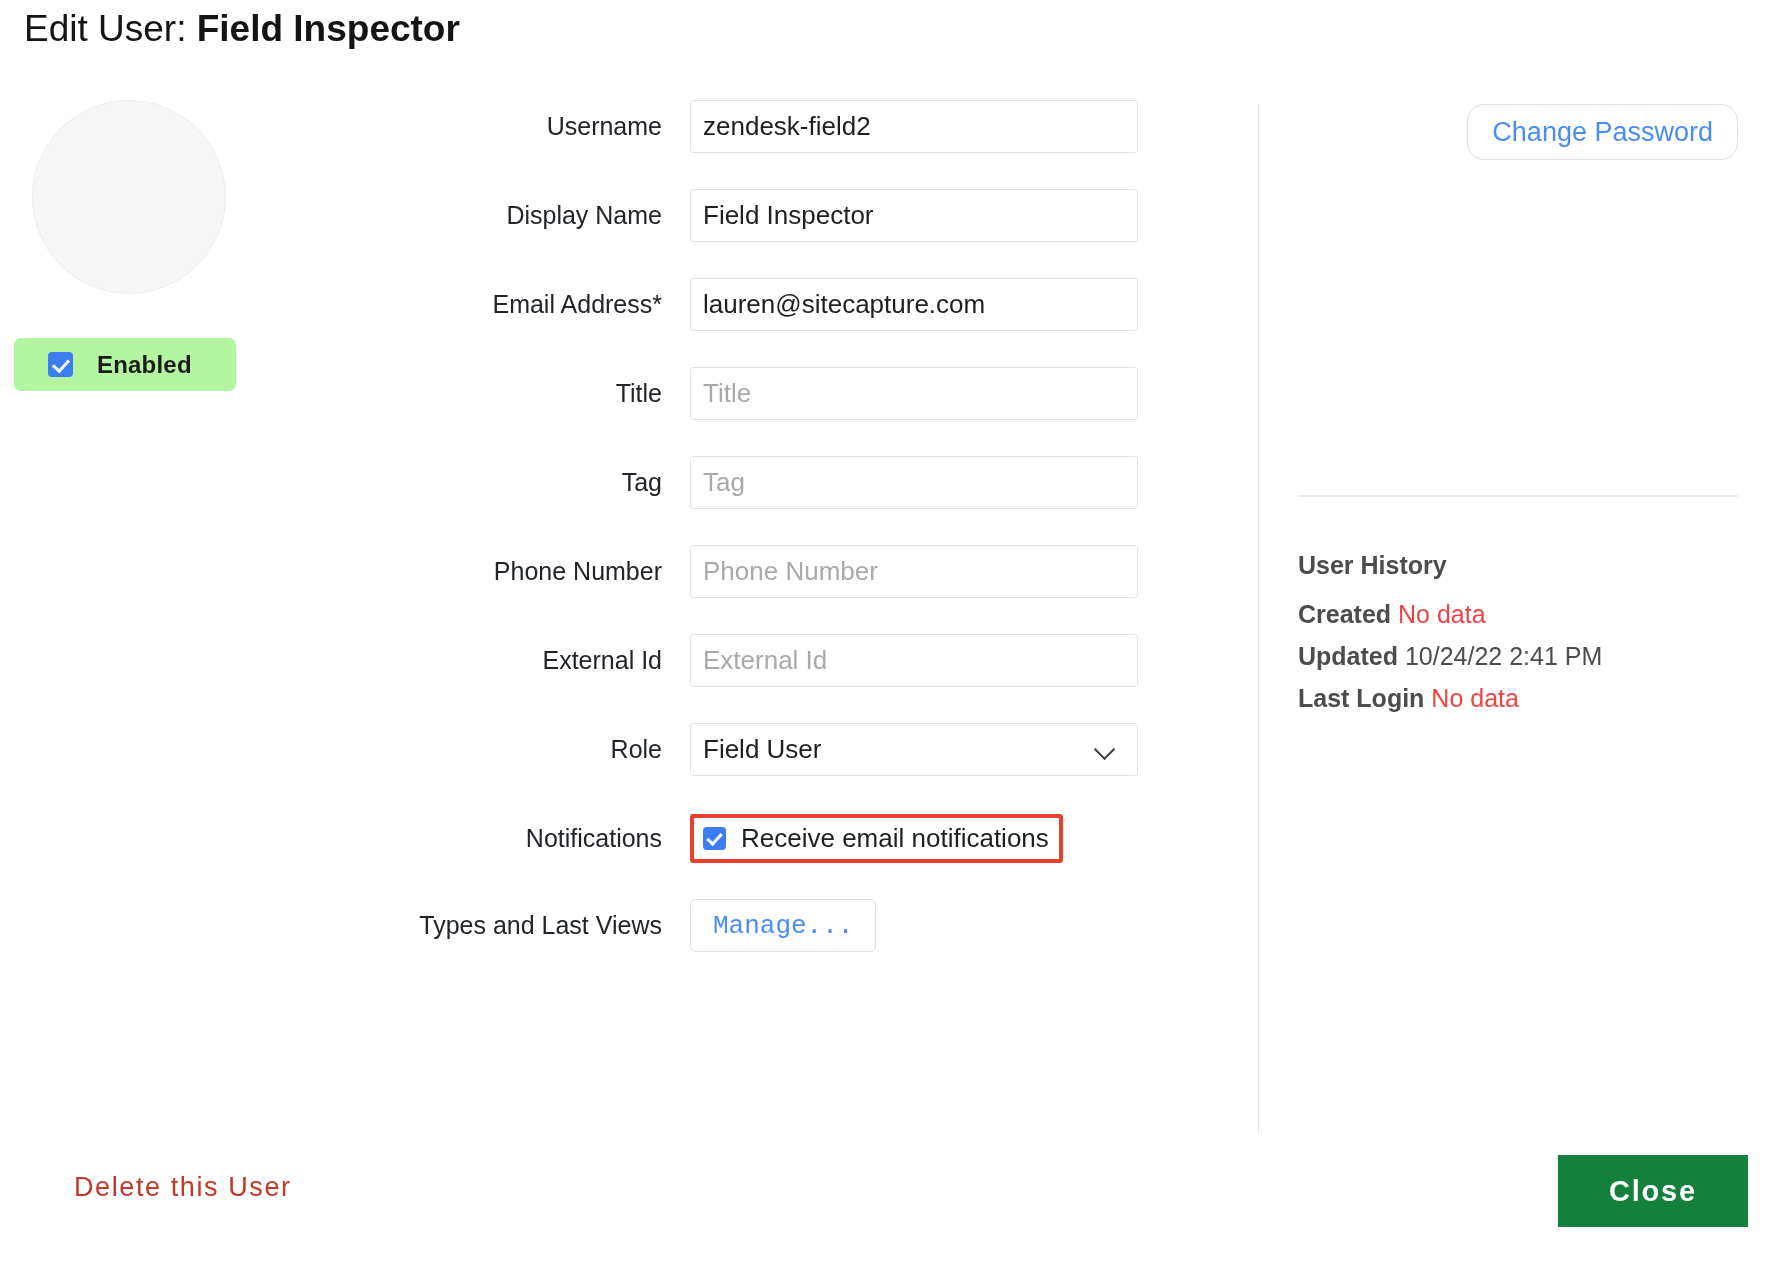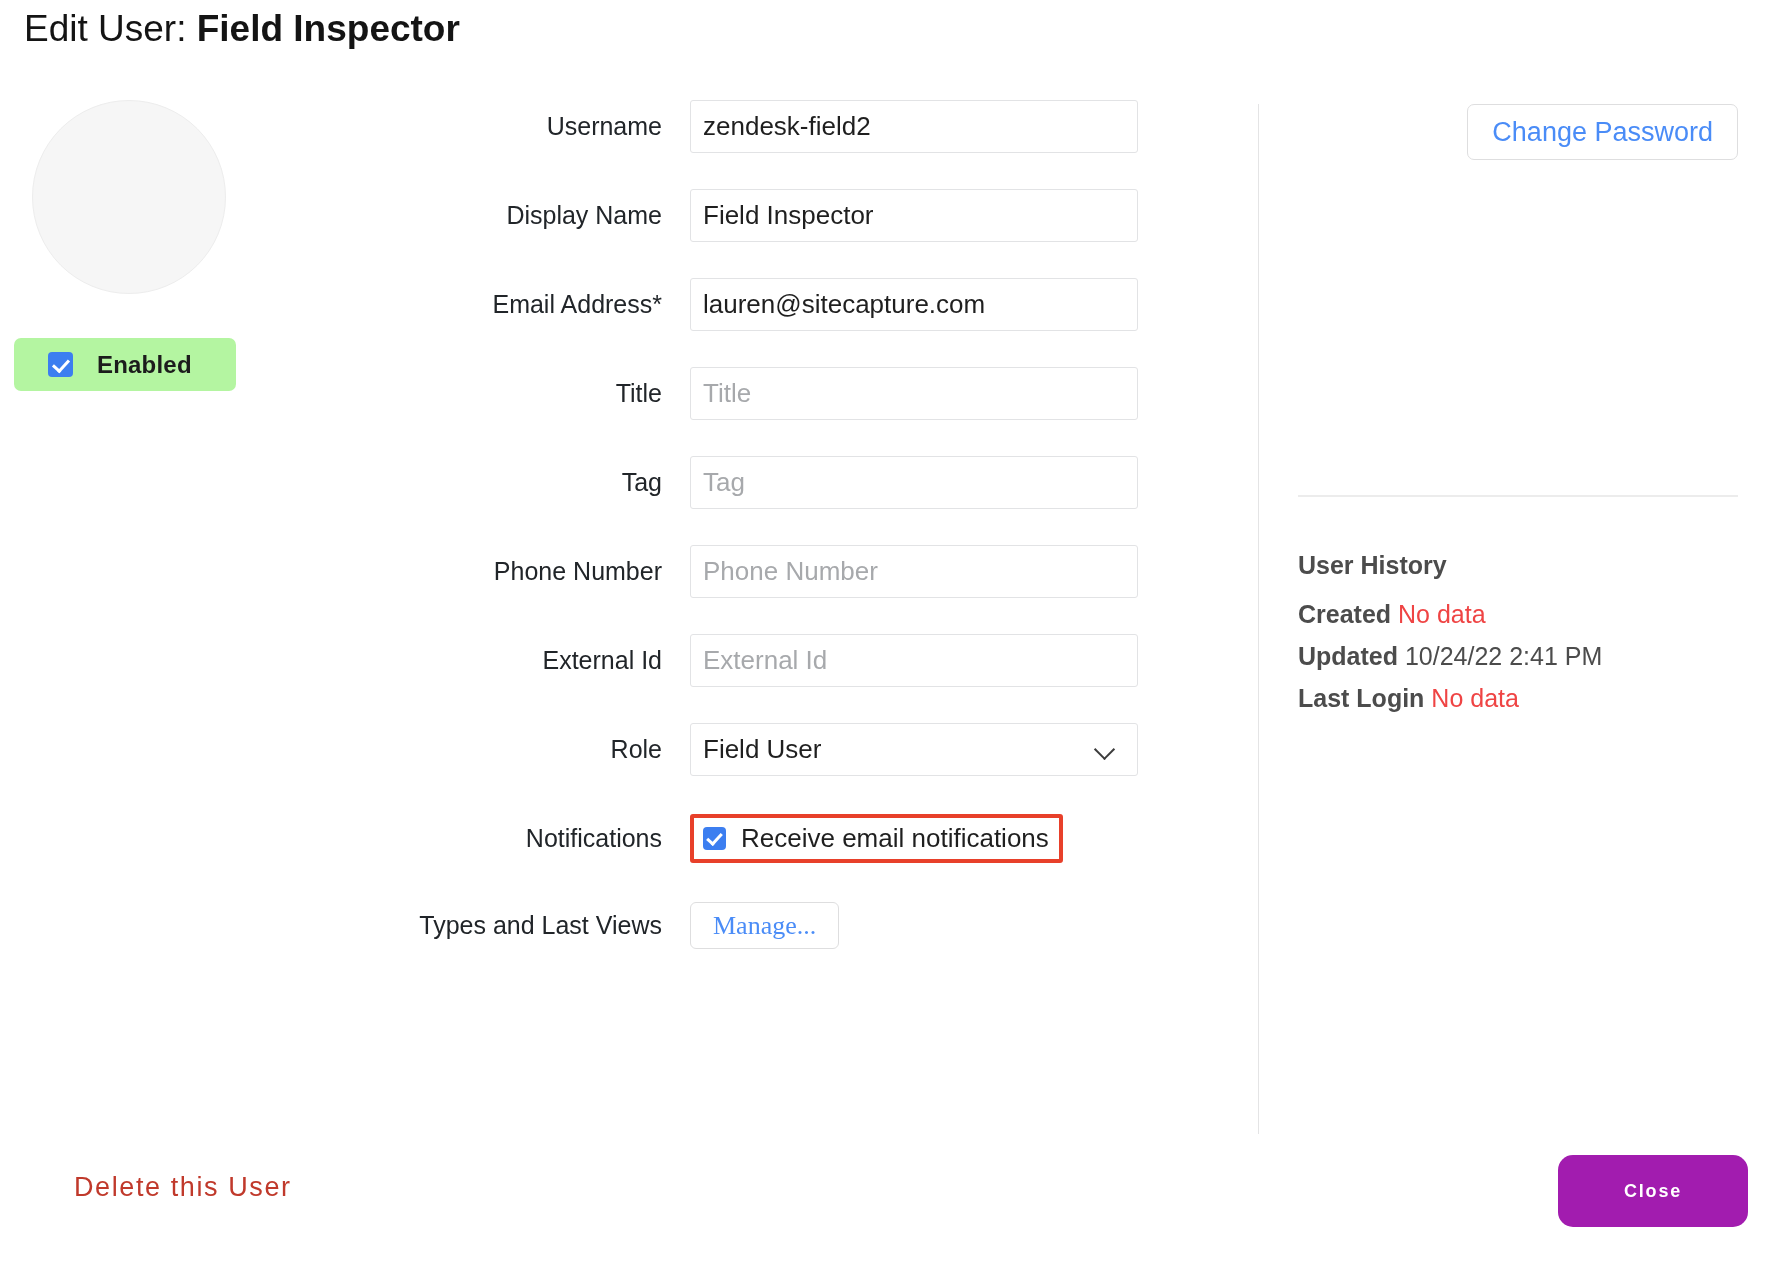--- a/index.html
+++ b/index.html
@@ -160,27 +160,27 @@
     font-size: 26px;
     color: #1f1f1f;
     white-space: nowrap;
   }
 
   
   .btn-light {
     display: inline-flex;
     align-items: center;
     justify-content: center;
-    height: 47px;
+    height: 53px;
     padding: 0 22px;
     border: 1px solid #dededf;
     border-radius: 6px;
     background: #fff;
     color: #4a8cf7;
-    font-family: Liberation Serif, serif;
+    font-family: Liberation Mono, monospace;
     font-size: 26px;
     cursor: pointer;
     white-space: nowrap;
   }
 
   
   .v-divider {
     position: absolute;
     left: 1258px;
     top: 104px;
@@ -195,21 +195,21 @@
     width: 440px;
   }
   .change-pw-wrap {
     display: flex;
     justify-content: flex-end;
   }
   .btn-change-pw {
     height: 56px;
     padding: 0 24px;
     border: 1px solid #dededf;
-    border-radius: 7px;
+    border-radius: 17px;
     background: #fff;
     color: #4a8cf7;
     font-family: "Liberation Sans", sans-serif;
     font-size: 27px;
     cursor: pointer;
     white-space: nowrap;
   }
   .h-rule {
     margin-top: 335px;
     height: 2px;
@@ -246,25 +246,25 @@
     cursor: pointer;
     white-space: nowrap;
   }
   .btn-close {
     position: absolute;
     left: 1558px;
     top: 1155px;
     width: 190px;
     height: 72px;
     border: none;
-    border-radius: 15px;
-    background: #a21caf;
+    border-radius: 0;
+    background: #15803d;
     color: #fff;
     font-family: "Liberation Sans", sans-serif;
-    font-size: 18px;
+    font-size: 29px;
     font-weight: 700;
     letter-spacing: 1.8px;
     cursor: pointer;
   }
 </style>
 </head>
 <body>
 
 <div class="page-title">
   <span>Edit User: </span><span class="strong">Field Inspector</span>

